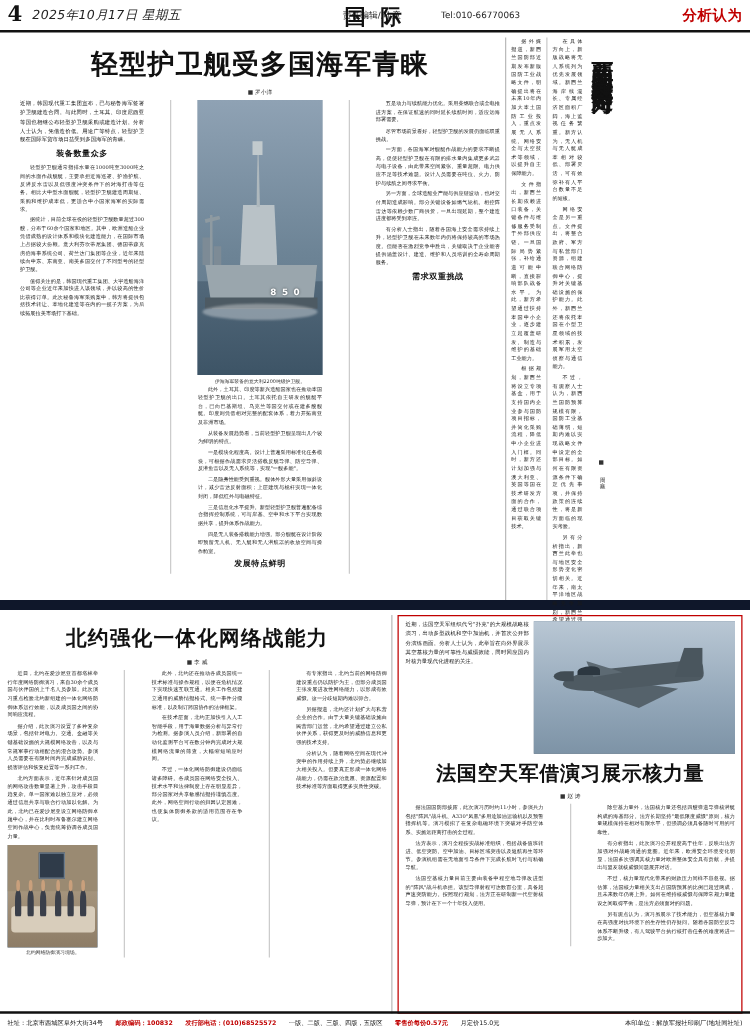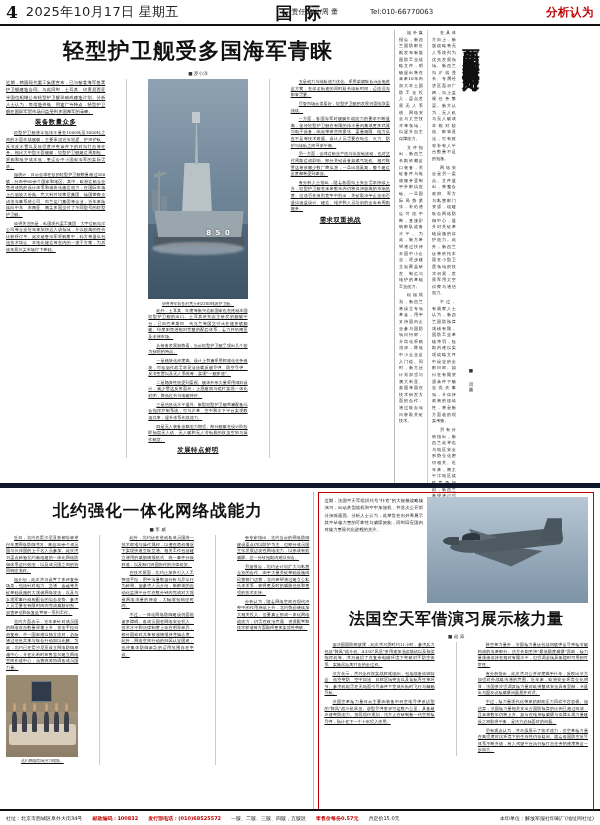--- a/index.html
+++ b/index.html
@@ -22,22 +22,23 @@
     display: flex;
     align-items: center;
     padding: 0 6px;
   }
   .page-num {
     font-family: "DejaVu Serif", "Liberation Serif", serif;
     font-size: 17px; font-weight: bold; line-height: 1;
     margin-right: 8px;
   }
   .mh-date {
-    font-size: 13px; color: #222; margin-right: auto;
+    font-size: 10px; color: #222; margin-right: auto;
     letter-spacing: .3px;
+    font-style: italic;
   }
   .mh-editor { font-size: 7px; color: #222; margin-right: 18px; }
   .mh-title {
     font-family: "DejaVu Serif", "Liberation Serif", serif;
     font-size: 17px; font-weight: bold; letter-spacing: 3px;
     position: absolute; left: 0; right: 0; text-align: center; top: 2px;
   }
   .mh-tel { font-size: 7px; color: #222; margin-left: 14px; }
   .mh-logo {
     margin-left: auto;
@@ -70,42 +71,41 @@
     font-family: "DejaVu Serif", "Liberation Serif", serif;
     font-size: 4.3px; line-height: 1.7; text-align: justify;
     letter-spacing: .05px; word-break: break-all;
   }
 
   
   .top-section {
     position: relative;
     height: 462px;
     display: flex;
-    padding: 4px 6px 0 6px;
-    border-bottom: 5px solid #0f172a;
+    padding: 4px 6px 0 16px;
+    border-bottom: 8px solid #0f172a;
   }
 
   .col { position: relative; }
   .divider-v { width: 1px; background: #bbb; margin: 0 4px; }
 
   
   .story-main { width: 384px; position: relative; }
   .headline-1 {
     font-family: "DejaVu Serif", "Liberation Serif", serif;
     font-size: 21.5px; font-weight: bold;
     letter-spacing: 1px;
     text-align: center;
     margin: 6px 0 6px 0;
     white-space: nowrap;
   }
   .byline { font-size: 4.6px; text-align: center; color: #333; margin-bottom: 3px; }
   .body-cols {
     display: flex;
     gap: 21px;
-    text-decoration: underline;
   }
   .body-cols > .bc { flex: 1 1 0; min-width: 0; }
   .bc-sep { width: 1px; background: #ccc; }
 
   
   .photo {
     width: 100%;
     background: linear-gradient(#7e93a6, #4f6274);
     position: relative;
     overflow: hidden;

